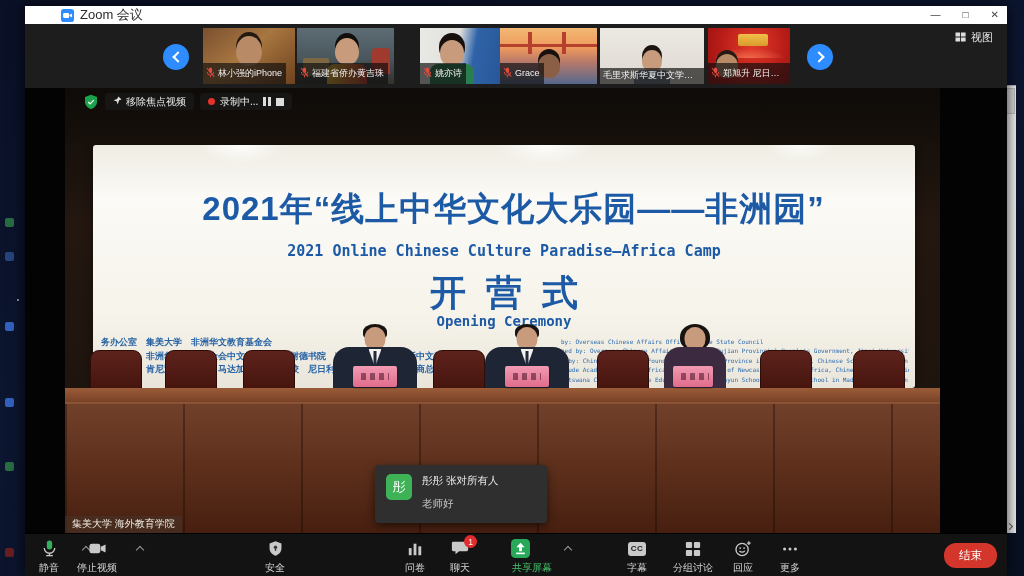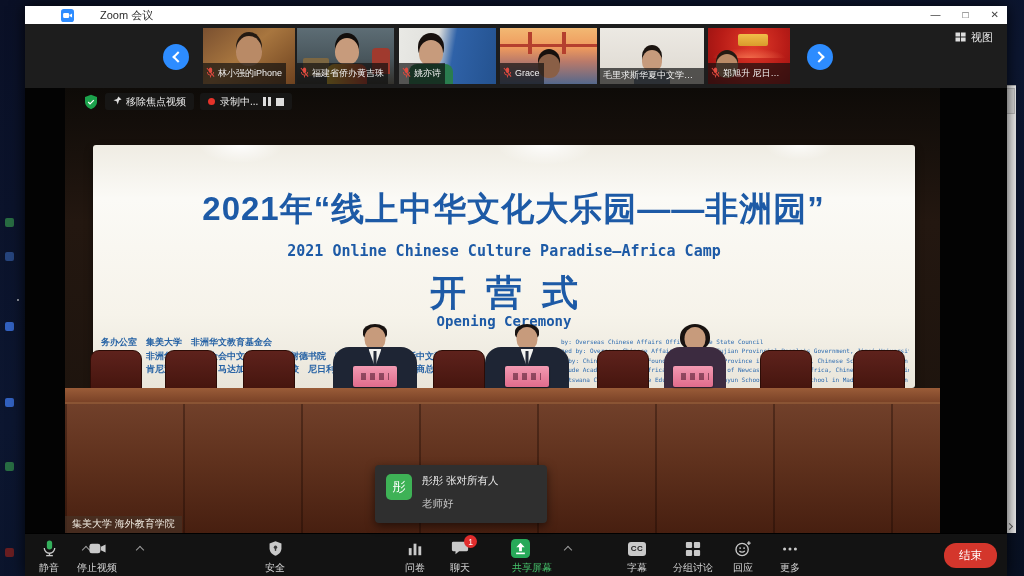--- a/index.html
+++ b/index.html
@@ -16,21 +16,21 @@
       radial-gradient(1px 1px at 300px 2px, #ffffff88 60%, transparent 61%),
       radial-gradient(1px 1px at 700px 3px, #ffffff66 60%, transparent 61%),
       linear-gradient(160deg,#0a1026 0%, #0c1630 45%, #081022 100%); }
   .dicon { position:absolute; left:5px; width:9px; height:9px; border-radius:2px; opacity:.85; }
 
   
   .zwin { position:absolute; left:25px; top:6px; width:982px; height:570px;
     background:#0b0b0b; box-shadow:0 0 14px rgba(0,0,0,.8); }
   .titlebar { position:absolute; left:0; top:0; width:100%; height:18px; background:#fff;
     display:flex; align-items:center; padding-left:36px; gap:6px; }
-  .titlebar .ttl { font-size:11px; color:#2b2b2b;margin-left:20px; }
+  .titlebar .ttl { font-size:13px; color:#2b2b2b; }
   .winbtns { position:absolute; right:8px; top:0; height:18px; display:flex; align-items:center; gap:22px; }
   .winbtns span { font-size:10px; color:#444; line-height:18px; }
 
   
   .strip { position:absolute; left:0; top:18px; width:100%; height:64px; background:#1d1d1d; }
   .navc { position:absolute; top:20px; width:26px; height:26px; border-radius:50%;
     background:#2D8CFF; display:flex; align-items:center; justify-content:center; cursor:pointer; }
   .navc .ch { width:8px; height:8px; border-left:2px solid #fff; border-bottom:2px solid #fff; }
   .navc.left { left:138px; } .navc.left .ch { transform:rotate(45deg); margin-left:3px; }
   .navc.right { left:782px; } .navc.right .ch { transform:rotate(225deg); margin-right:3px; }
@@ -208,21 +208,21 @@
             <span><svg width="9" height="11" viewBox="0 0 10 12">
                 <rect x="3.2" y="0.5" width="3.6" height="6" rx="1.8" fill="#e04a3f"></rect>
                 <path d="M1.5 5.5a3.5 3.5 0 0 0 7 0" fill="none" stroke="#e04a3f"></path>
                 <line x1="5" y1="9" x2="5" y2="11.5" stroke="#e04a3f"></line>
                 <line x1="1" y1="1" x2="9" y2="10.5" stroke="#e04a3f" stroke-width="1.2"></line>
               </svg></span>
             <span class="nm">福建省侨办黄吉珠</span>
           </div>
       </div>
 
-      <div class="thumb t3" style="left:374px;width:97px;">
+      <div class="thumb t3" style="left:395px;width:97px;">
         <div class="head" style="left:20px;top:12px;width:24px;height:26px;background:#c79b7c;box-shadow:0 -6px 0 1px #17100d;"></div>
         <div style="position:absolute;left:10px;top:36px;width:44px;height:20px;background:#2a7d4f;border-radius:8px 8px 0 0;"></div>
         <div class="nametag">
             <span><svg width="9" height="11" viewBox="0 0 10 12">
                 <rect x="3.2" y="0.5" width="3.6" height="6" rx="1.8" fill="#e04a3f"></rect>
                 <path d="M1.5 5.5a3.5 3.5 0 0 0 7 0" fill="none" stroke="#e04a3f"></path>
                 <line x1="5" y1="9" x2="5" y2="11.5" stroke="#e04a3f"></line>
                 <line x1="1" y1="1" x2="9" y2="10.5" stroke="#e04a3f" stroke-width="1.2"></line>
               </svg></span>
             <span class="nm">姚亦诗</span>

